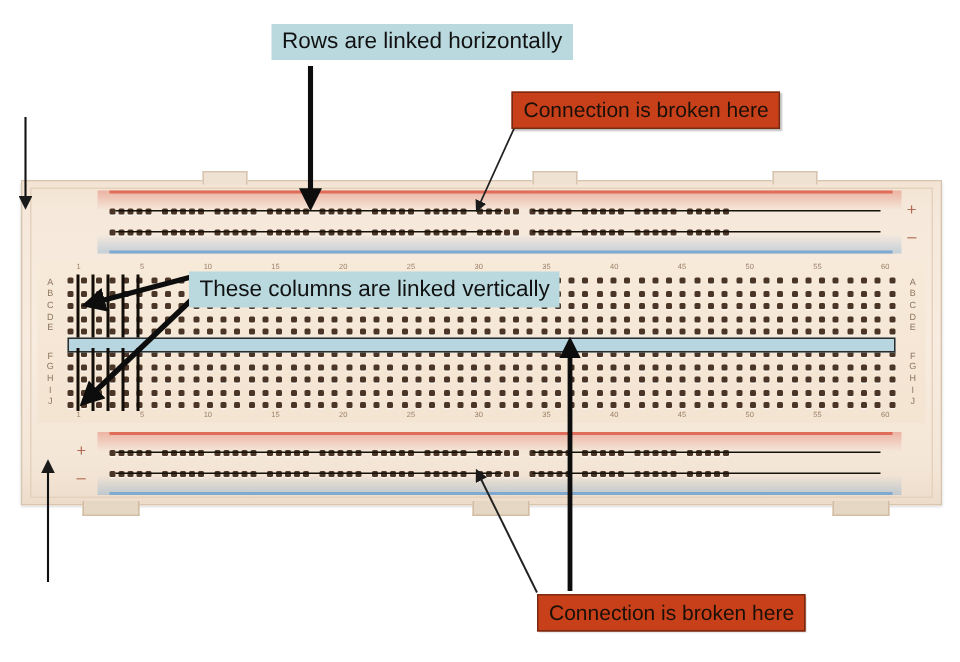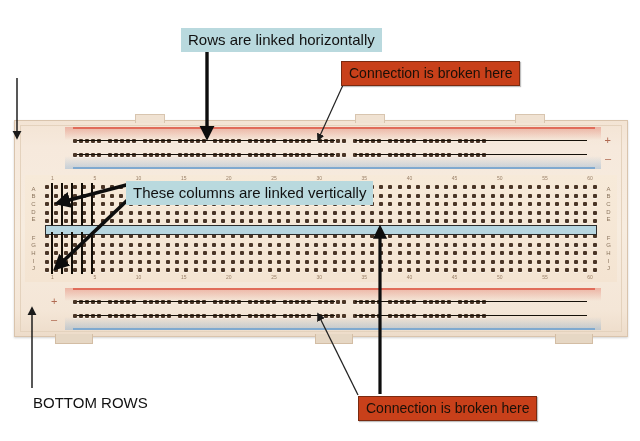--- a/index.html
+++ b/index.html
@@ -222,21 +222,21 @@
     font-size: 14px;
     padding: 4px 7px 5px 7px;
     border: 1px solid #7a2a10;
     box-shadow: 1px 1px 1px rgba(0,0,0,.25);
   }
   .label.plain {
     color: #111111;
     font-size: 15px;
   }
 
-  #lbl-rows-horizontal { left: 181px; top: 28px; }
+  #lbl-rows-horizontal { left: 181px; top: 16px; }
   #lbl-broken-top      { left: 341px; top: 61px; }
   #lbl-columns-vert    { left: 126px; top: 181px; }
   #lbl-broken-bottom   { left: 358px; top: 396px; }
   #lbl-top-rows        { left: 30px;  top: 60px; }
   #lbl-bottom-rows     { left: 33px;  top: 395px; }
 
   svg.overlay {
     position: absolute; inset: 0;
     width: 640px; height: 441px;
     pointer-events: none;
@@ -1586,15 +1586,14 @@
 
   <div class="label cyan" id="lbl-rows-horizontal">Rows are linked horizontally</div>
 
   <div class="label orange" id="lbl-broken-top">Connection is broken here</div>
 
   <div class="label cyan" id="lbl-columns-vert">These columns are linked vertically</div>
 
   <div class="label orange" id="lbl-broken-bottom">Connection is broken here</div>
 
 
-  <div class="label plain" id="lbl-bottom-rows">BOTTOM ROWS</div>
 
 </div>
 
 </body></html>

